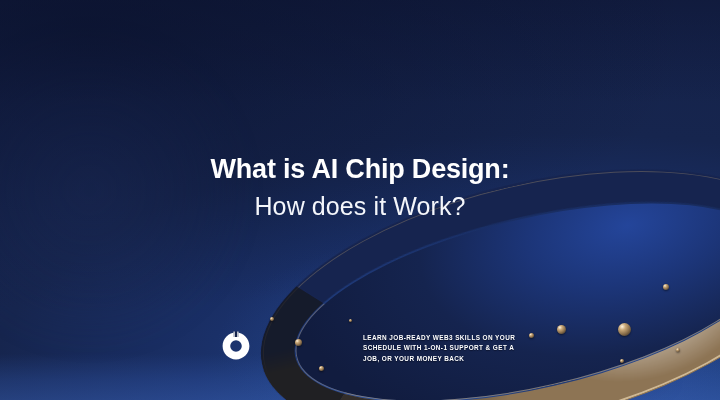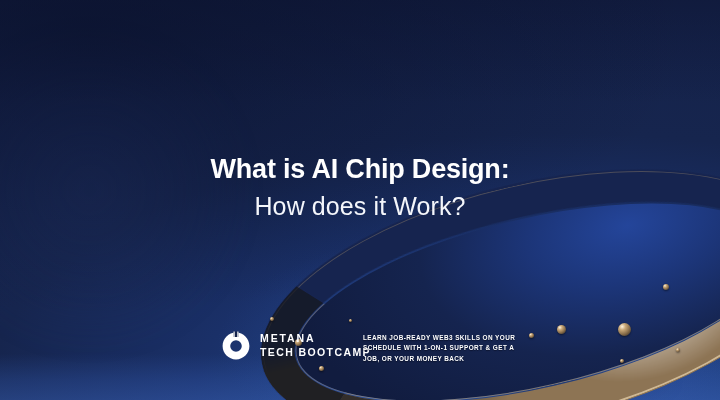--- a/index.html
+++ b/index.html
@@ -265,24 +265,20 @@
     <span class="title-line1">What is AI Chip Design:</span>
     <span class="title-line2">How does it Work?</span>
   </div>
 
   <div class="brand">
     <svg class="brand-mark" viewBox="0 0 30 30">
       <path fill="#ffffff" fill-rule="evenodd" d="M15 1.6c-7.4 0-13.4 6-13.4 13.4S7.6 28.4 15 28.4 28.4 22.4 28.4 15 22.4 1.6 15 1.6Zm0 7.6a5.8 5.8 0 1 1 0 11.6 5.8 5.8 0 0 1 0-11.6Z"></path>
       <path fill="#15224a" d="M12.55 0.6h4.9v5.4h-4.9z"></path>
       <path fill="#ffffff" d="M12.55 0.6h1.15v5.4h-1.15zM16.3 0.6h1.15v5.4H16.3z"></path>
     </svg>
-    <div class="brand-text">
-      <span class="brand-name">METANA</span>
-      <span class="brand-sub">TECH BOOTCAMP</span>
-    </div>
   </div>
 
   <div class="tagline">
     <span class="tagline-line">LEARN JOB-READY WEB3 SKILLS ON YOUR</span>
     <span class="tagline-line">SCHEDULE WITH 1-ON-1 SUPPORT &amp; GET A</span>
     <span class="tagline-line">JOB, OR YOUR MONEY BACK</span>
   </div>
 
 </div>
 

